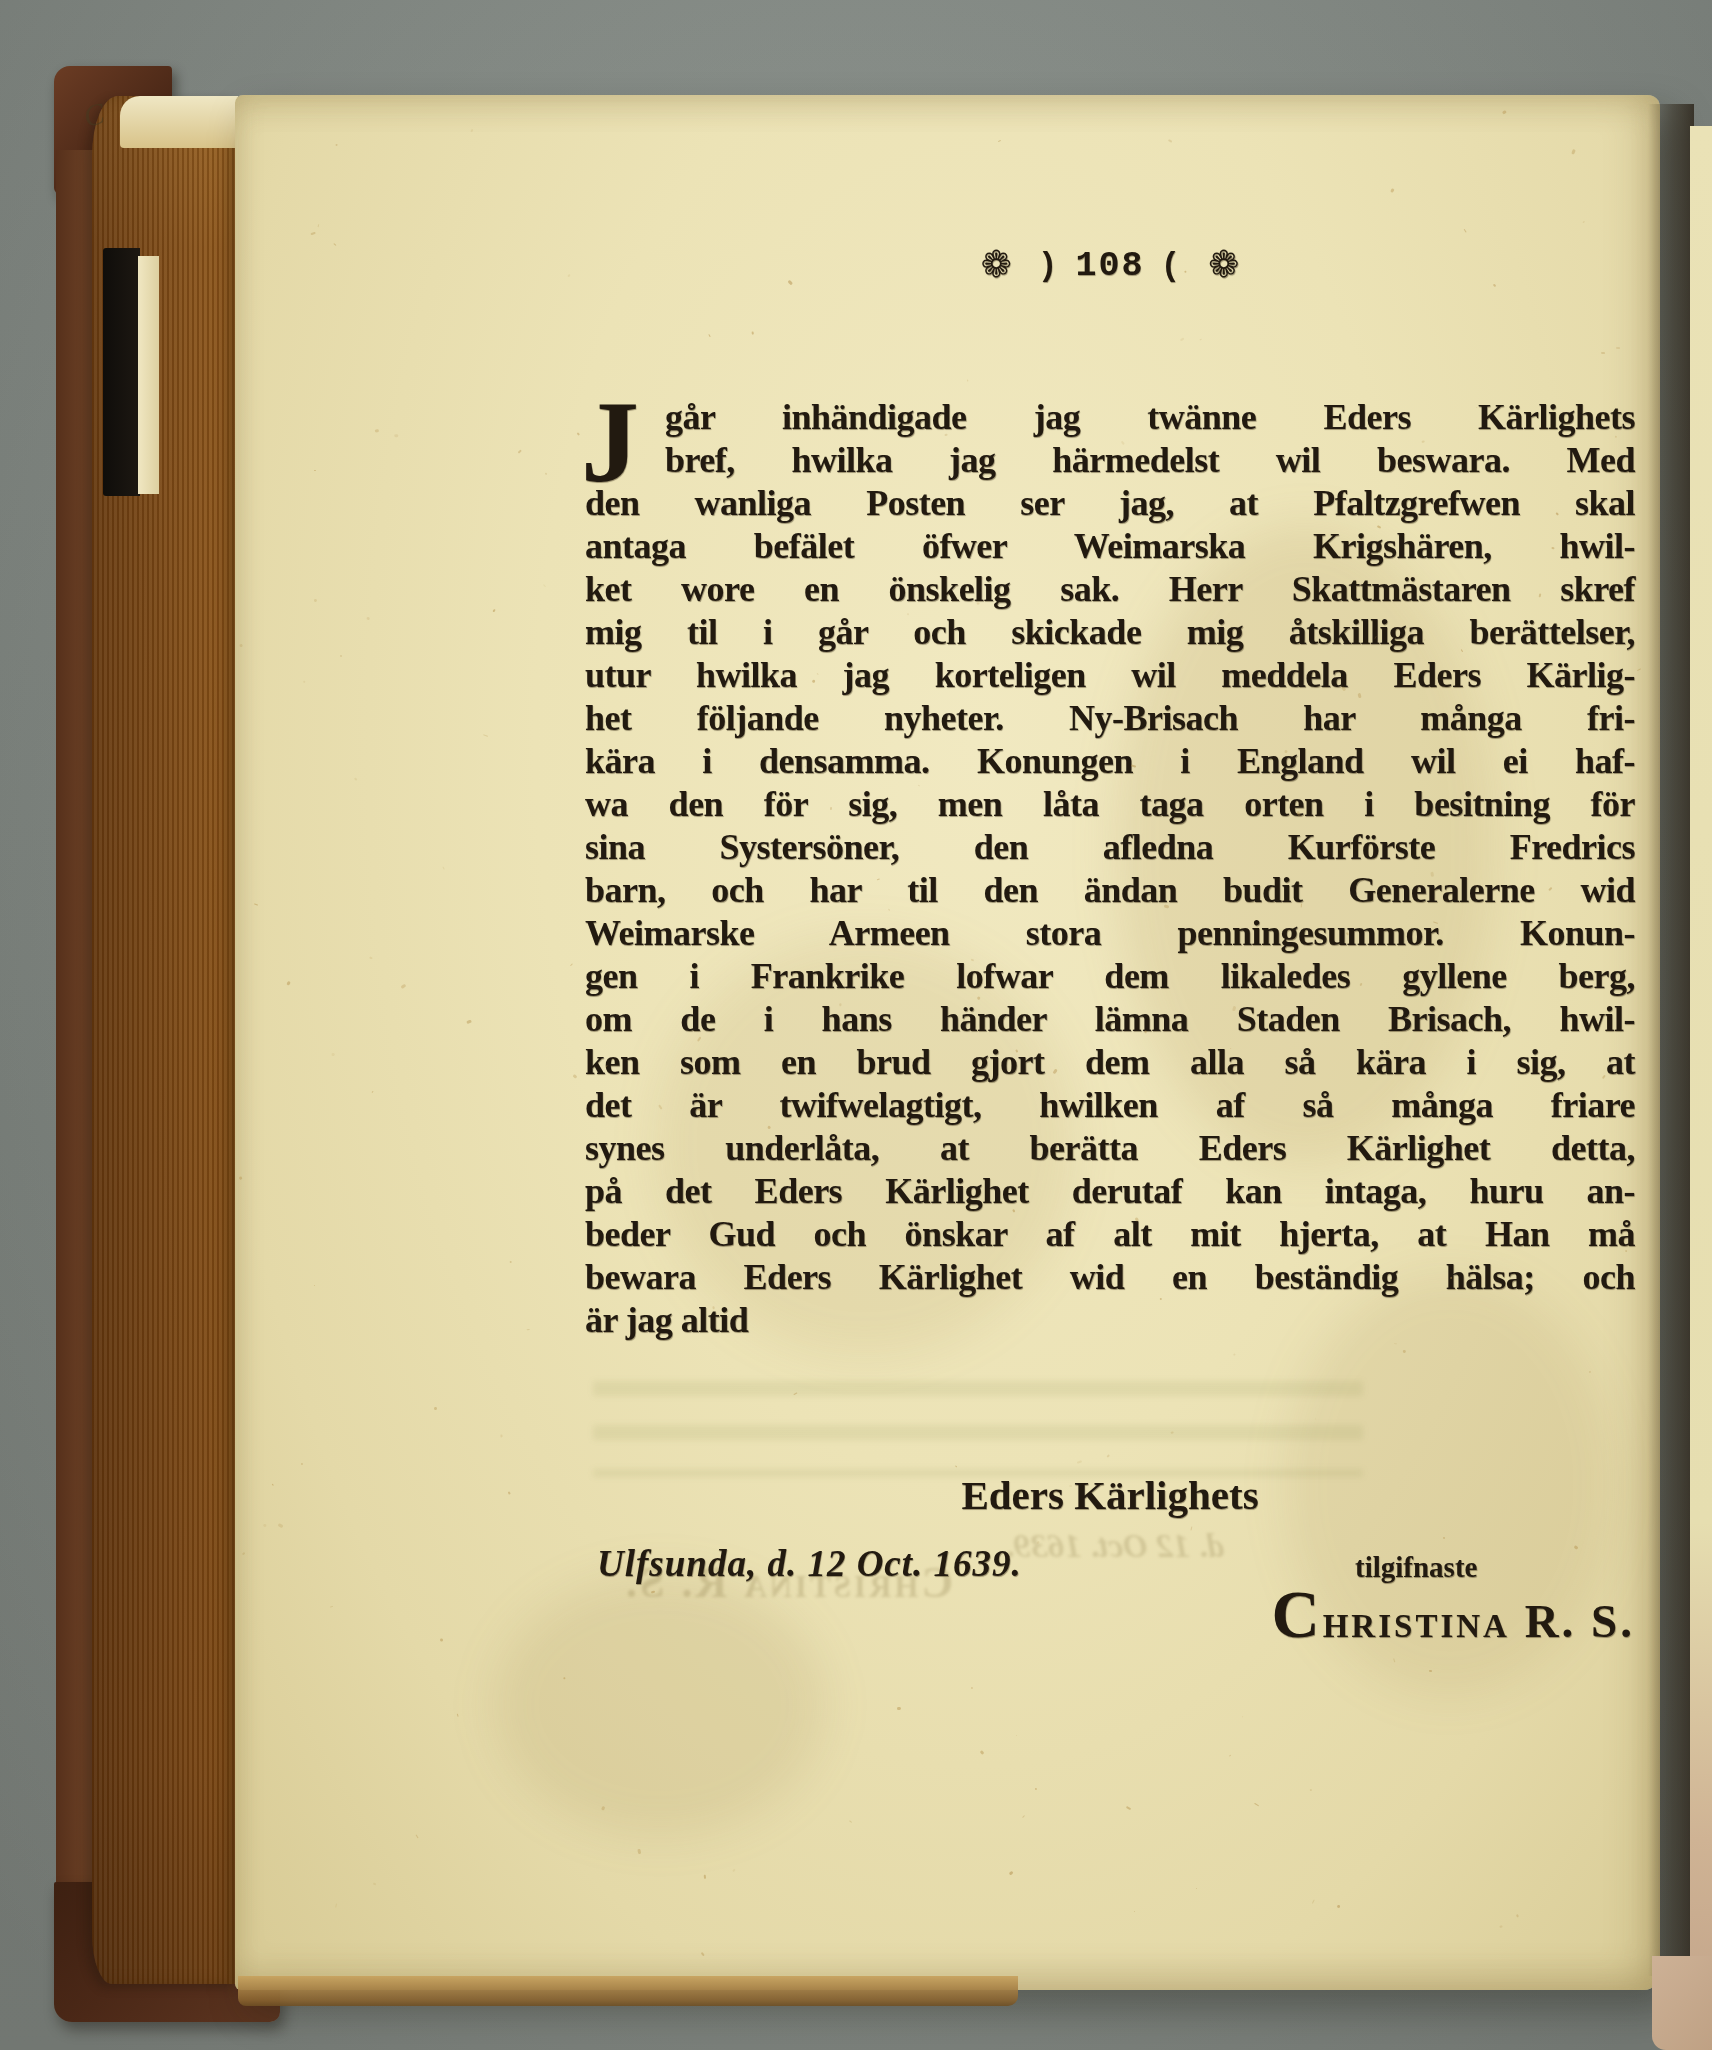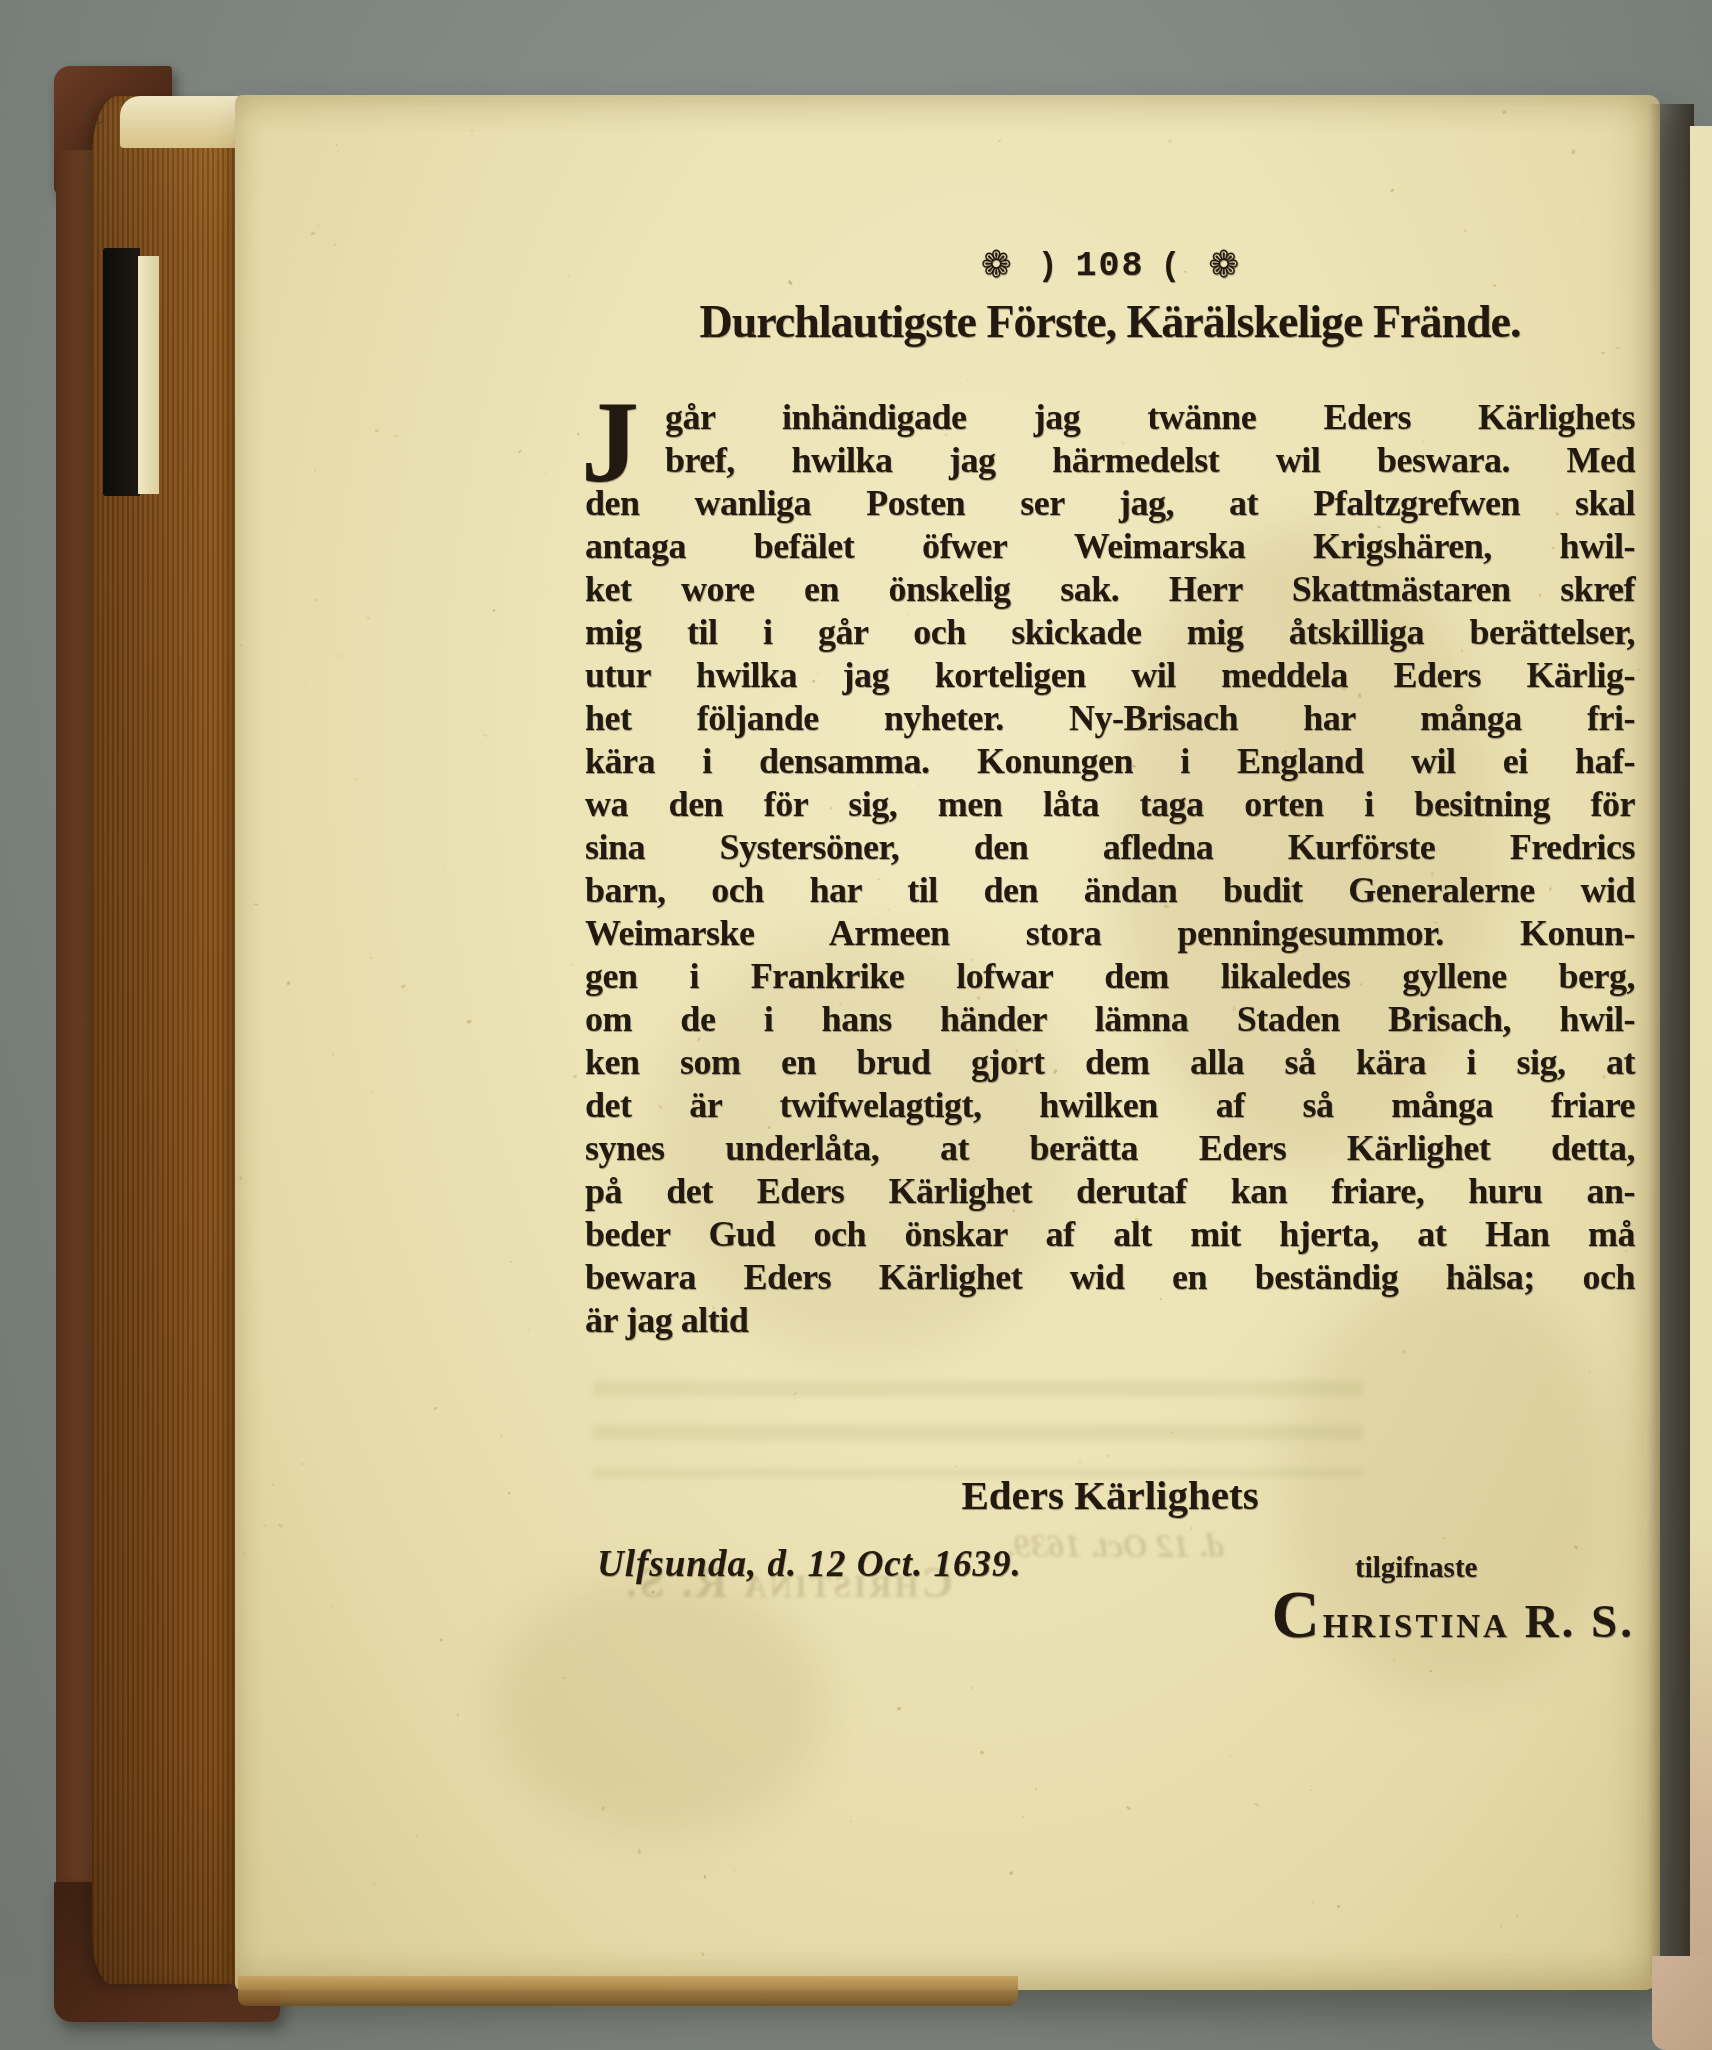--- a/index.html
+++ b/index.html
@@ -118,21 +118,20 @@
     <div class="content">
 
       <div class="smudge"></div>
       <div class="ghost ghost-sig">Christina R. S.</div>
       <div class="ghost ghost-date">d. 12 Oct. 1639.</div>
 
       <div class="page-header ink">
         <span class="florette">❁</span><span class="pageno-group"><span>)</span><span class="num">108</span><span>(</span></span><span class="florette">❁</span>
       </div>
 
-      <div class="salutation ink">Durchlautigste Förste, Kärälskelige Frände.</div>
 
       <div class="dropcap ink">J</div>
 
       <div class="body-lines">
           <div class="line after-dropcap">går inhändigade jag twänne Eders Kärlighets</div>
           <div class="line after-dropcap">bref, hwilka jag härmedelst wil beswara. Med</div>
           <div class="line">den wanliga Posten ser jag, at Pfaltzgrefwen skal</div>
           <div class="line">antaga befälet öfwer Weimarska Krigshären, hwil-</div>
           <div class="line">ket wore en önskelig sak. Herr Skattmästaren skref</div>
           <div class="line">mig til i går och skickade mig åtskilliga berättelser,</div>
@@ -141,21 +140,21 @@
           <div class="line">kära i densamma. Konungen i England wil ei haf-</div>
           <div class="line">wa den för sig, men låta taga orten i besitning för</div>
           <div class="line">sina Systersöner, den afledna Kurförste Fredrics</div>
           <div class="line">barn, och har til den ändan budit Generalerne wid</div>
           <div class="line">Weimarske Armeen stora penningesummor. Konun-</div>
           <div class="line">gen i Frankrike lofwar dem likaledes gyllene berg,</div>
           <div class="line">om de i hans händer lämna Staden Brisach, hwil-</div>
           <div class="line">ken som en brud gjort dem alla så kära i sig, at</div>
           <div class="line">det är twifwelagtigt, hwilken af så många friare</div>
           <div class="line">synes underlåta, at berätta Eders Kärlighet detta,</div>
-          <div class="line">på det Eders Kärlighet derutaf kan friare, huru an-</div>
+          <div class="line">på det Eders Kärlighet derutaf kan intaga, huru an-</div>
           <div class="line">beder Gud och önskar af alt mit hjerta, at Han må</div>
           <div class="line">bewara Eders Kärlighet wid en beständig hälsa; och</div>
           <div class="line">är jag altid</div>
         </div>
 
       <div class="valediction ink">Eders Kärlighets</div>
       <div class="dateline ink">Ulfsunda, d. 12 Oct. 1639.</div>
       <div class="closing-word ink">tilgifnaste</div>
       <div class="signature ink">Christina R. S.</div>
 

